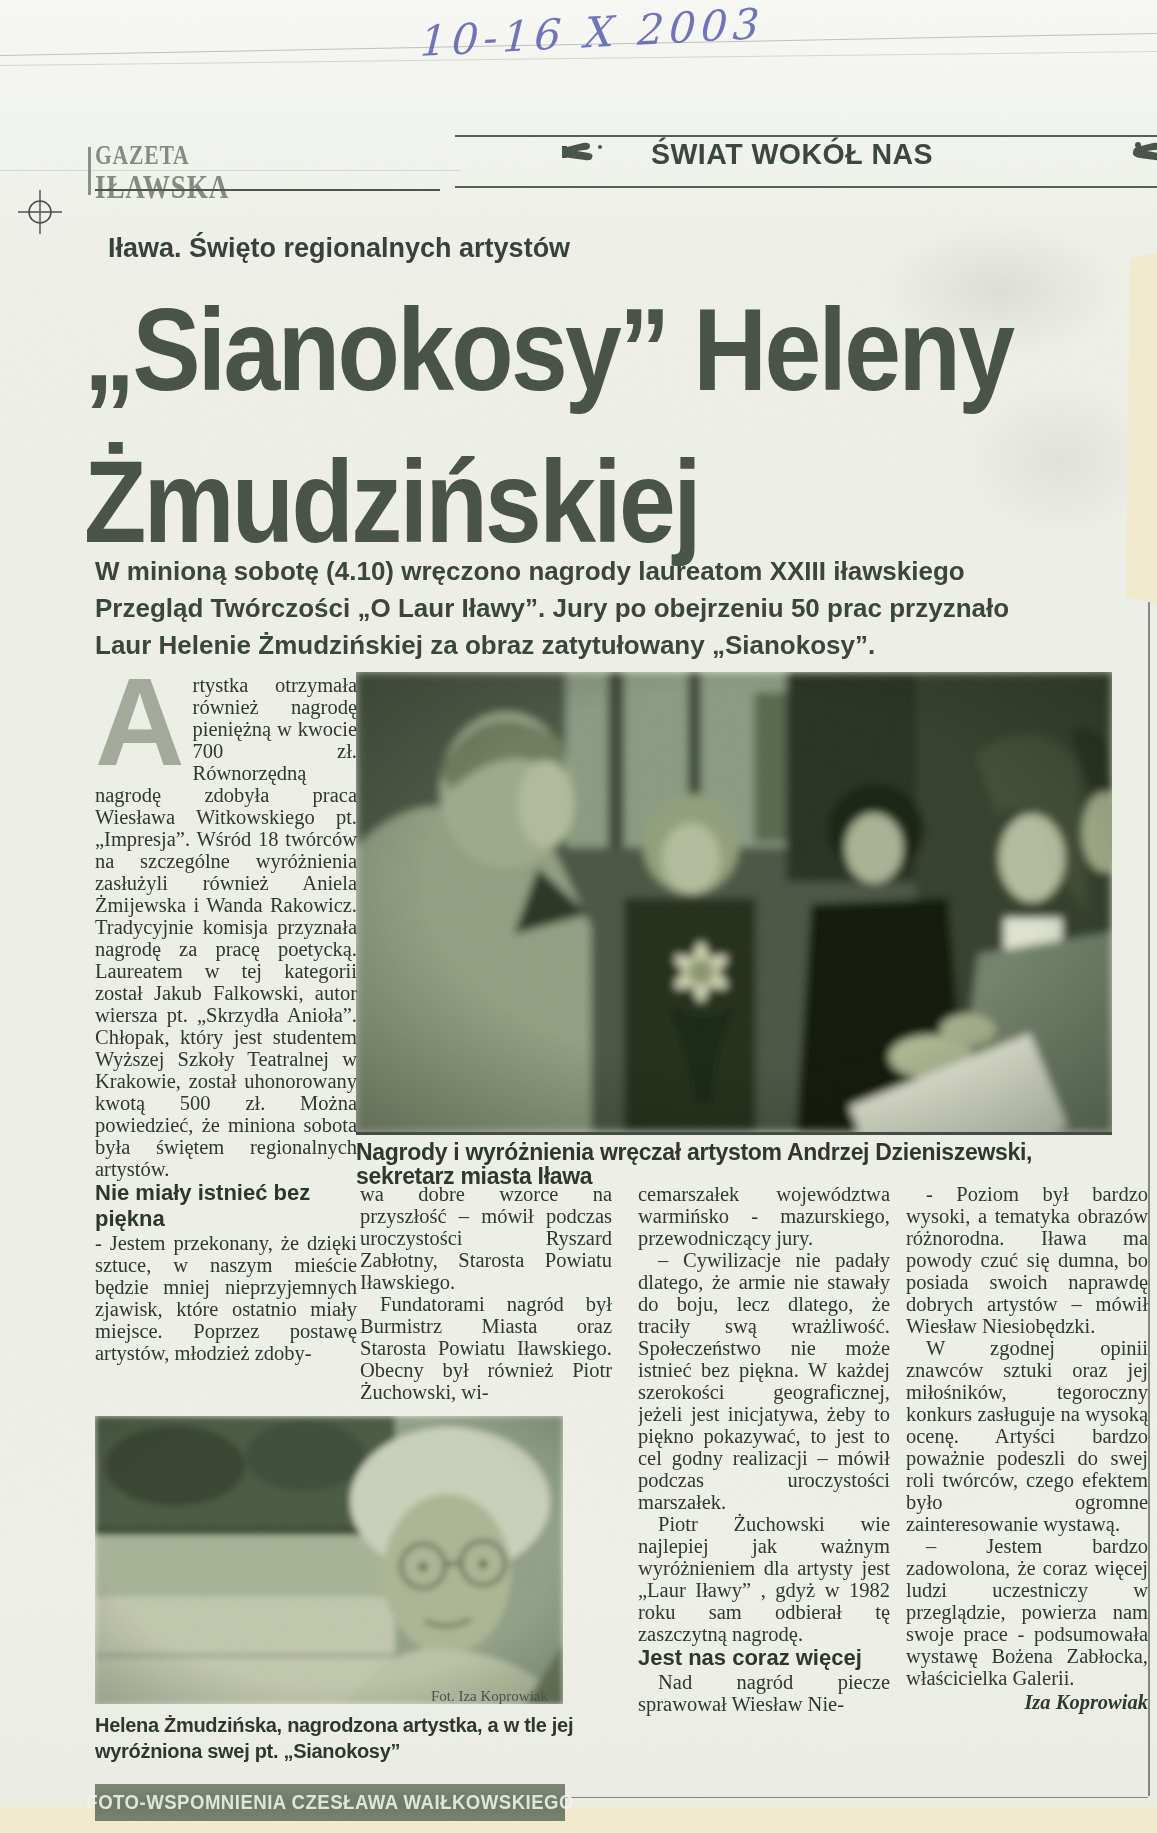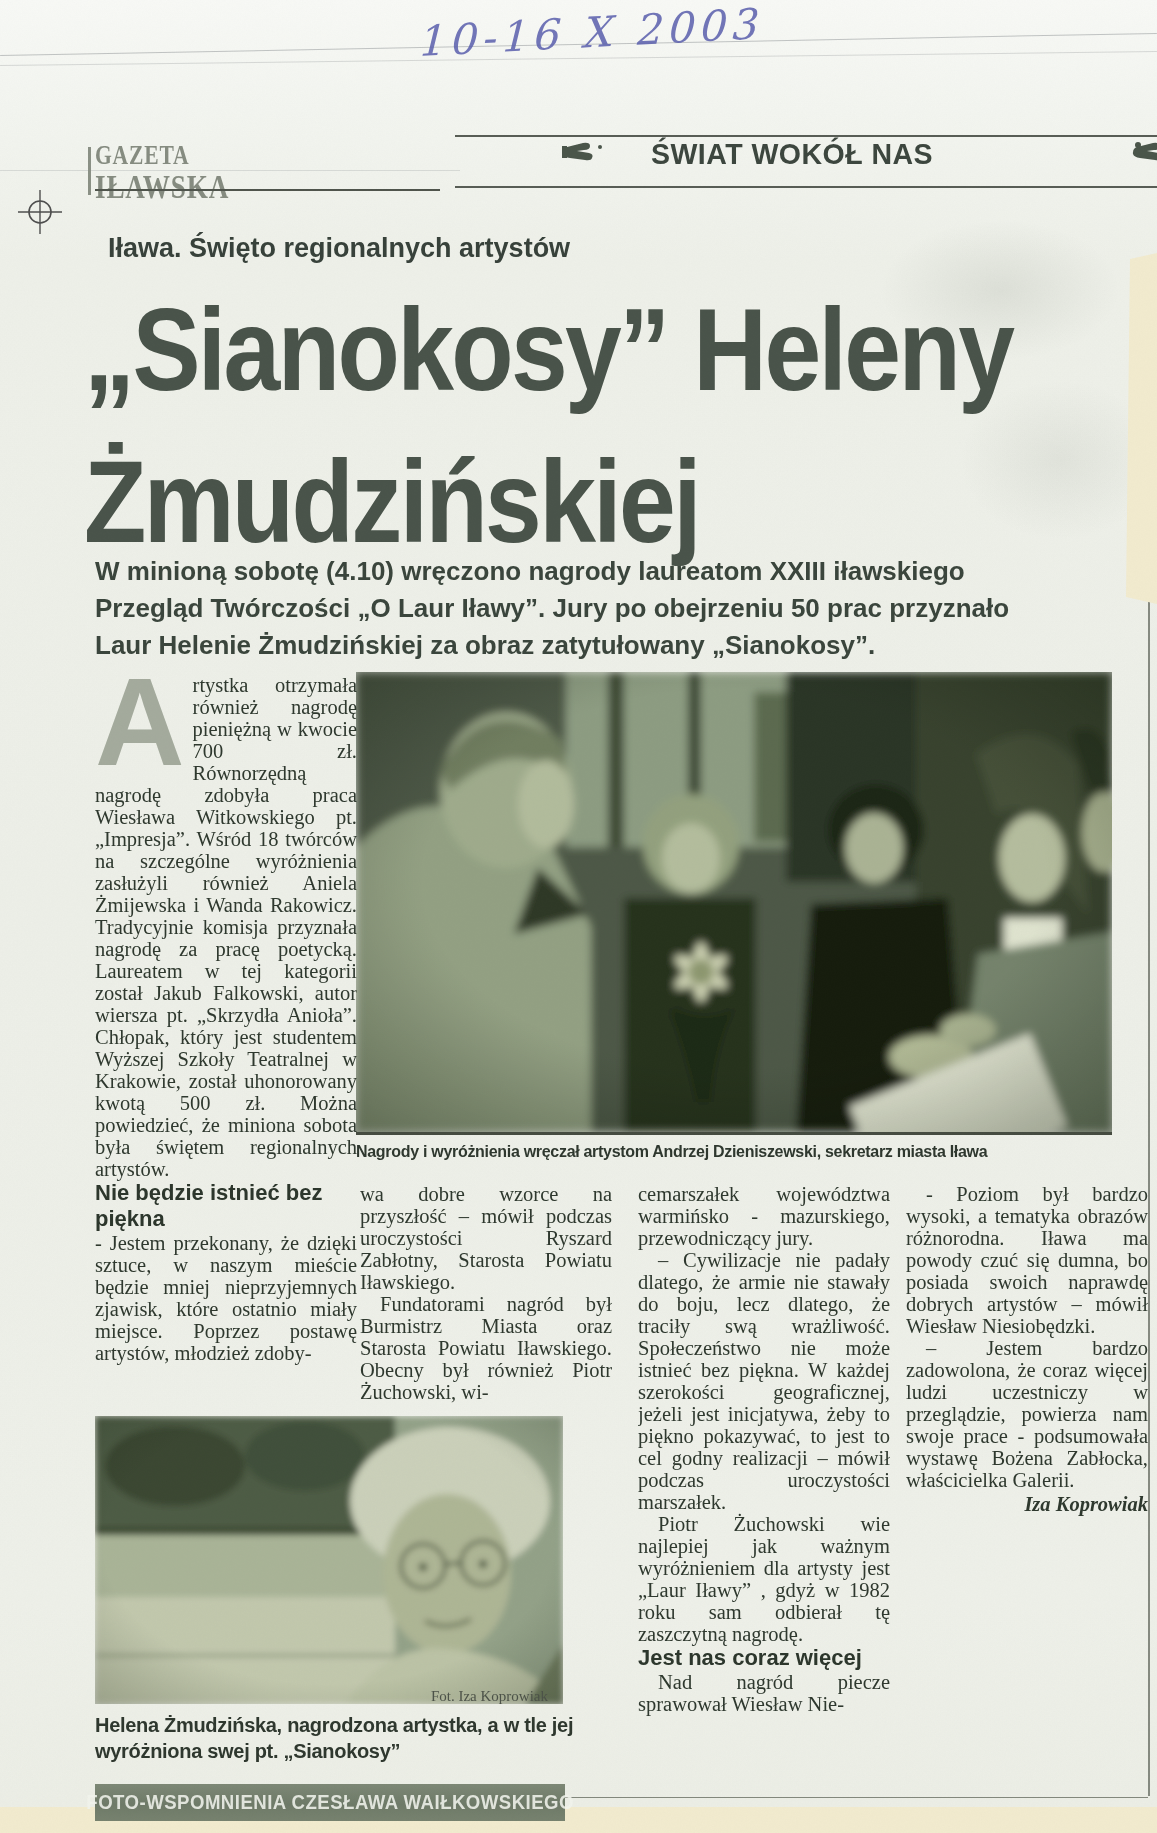--- a/index.html
+++ b/index.html
@@ -47,21 +47,21 @@
       line-height:92px;color:#a4ab9d;margin:2px 8px 0 0;}
   .subhead{font-family:"Liberation Sans",sans-serif;font-weight:bold;font-size:22px;line-height:26px;
       color:#2c362c;margin:14px 0 7px 0;text-align:left;}
   .byline{font-weight:bold;font-style:italic;text-align:right;margin-top:2px !important;}
   
   .photo{position:absolute;overflow:hidden;}
   #photo1{left:356px;top:672px;width:756px;height:460px;border-bottom:3px solid #454b40;}
   #photo2{left:95px;top:1416px;width:468px;height:288px;}
   .caption{position:absolute;font-family:"Liberation Sans",sans-serif;font-weight:bold;
     color:#2e372e;letter-spacing:-.3px;}
-  #caption1{left:356px;top:1140px;width:760px;font-size:16px;line-height:24px;}
+  #caption1{left:356px;top:1140px;width:760px;font-size:23px;line-height:24px;}
   #caption2{left:95px;top:1712px;width:486px;font-size:20px;line-height:26px;}
   #photo2-credit{position:absolute;left:400px;top:1688px;width:148px;text-align:right;
     font-size:15px;color:#4c5248;font-family:"Liberation Serif",serif;}
   
   #footer-bar{position:absolute;left:95px;top:1784px;width:470px;height:37px;
     background:linear-gradient(180deg,#7d8876 0,#6e7a68 55%,#77826f 100%);
     display:flex;align-items:center;justify-content:center;}
   #footer-bar span{font-family:"Liberation Sans",sans-serif;font-weight:bold;font-size:20px;
     color:rgba(241,244,237,.88);letter-spacing:.5px;transform:scaleX(.93);white-space:nowrap;}
   
@@ -111,21 +111,21 @@
     <div class="ghost" style="left:880px;top:220px;width:240px;height:140px;background:radial-gradient(closest-side,rgba(70,80,65,.10),transparent);"></div>
     <div class="ghost" style="left:960px;top:380px;width:200px;height:160px;background:radial-gradient(closest-side,rgba(70,80,65,.08),transparent);"></div>
 
     <div id="kicker">Iława. Święto regionalnych artystów</div>
     <div id="headline1" class="headline">„Sianokosy” Heleny</div>
     <div id="headline2" class="headline">Żmudzińskiej</div>
     <div id="lead">W minioną sobotę (4.10) wręczono nagrody laureatom XXIII iławskiego Przegląd Twórczości  „O Laur Iławy”. Jury po obejrzeniu 50 prac przyznało Laur Helenie Żmudzińskiej za obraz zatytułowany  „Sianokosy”.</div>
 
     <div id="col1" class="col">
       <p><span class="dc">A</span><span>rtystka otrzymała również nagrodę pieniężną w kwocie 700 zł. Równorzędną nagrodę zdobyła praca Wiesława Witkowskiego pt. „Impresja”. Wśród 18 twórców na szczególne wyróżnienia zasłużyli również Aniela Żmijewska i Wanda Rakowicz. Tradycyjnie komisja przyznała nagrodę za pracę poetycką. Laureatem w tej kategorii został Jakub Falkowski, autor wiersza pt. „Skrzydła Anioła”. Chłopak, który jest studentem Wyższej Szkoły Teatralnej w Krakowie, został uhonorowany kwotą 500 zł. Można powiedzieć, że miniona sobota była świętem regionalnych artystów.</span></p>
-      <p class="subhead">Nie będzie istnieć bez piękna</p>
+      <p class="subhead">Nie miały istnieć bez piękna</p>
       <p>- Jestem przekonany, że dzięki sztuce, w naszym mieście będzie mniej nieprzyjemnych zjawisk, które ostatnio miały miejsce. Poprzez postawę artystów, młodzież zdoby-</p>
     </div>
 
     <div id="photo1" class="photo">
       <svg width="756" height="460" viewBox="0 0 756 460">
         <defs>
           <filter id="p1b" x="-5%" y="-5%" width="110%" height="110%">
               <feGaussianBlur stdDeviation="4"></feGaussianBlur>
             </filter>
           <radialGradient id="vg1" cx="50%" cy="45%" r="75%">
@@ -181,20 +181,21 @@
     </div>
     <div id="col3" class="col">
       <p>cemarszałek województwa warmińsko - mazurskiego, przewodniczący jury.</p>
       <p class="ind">– Cywilizacje nie padały dlatego, że armie nie stawały do boju, lecz dlatego, że traciły swą wrażliwość. Społeczeństwo nie może istnieć bez piękna. W każdej szerokości geograficznej, jeżeli jest inicjatywa, żeby to piękno pokazywać, to jest to cel godny realizacji – mówił podczas uroczystości marszałek.</p>
       <p class="ind">Piotr Żuchowski wie najlepiej jak ważnym wyróżnieniem dla artysty jest „Laur Iławy” , gdyż w 1982 roku sam odbierał tę zaszczytną nagrodę.</p>
       <p class="subhead">Jest nas coraz więcej</p>
       <p class="ind">Nad nagród piecze sprawował Wiesław Nie-</p>
     </div>
     <div id="col4" class="col">
       <p class="ind">- Poziom był bardzo wysoki, a tematyka obrazów różnorodna. Iława ma powody czuć się dumna, bo posiada swoich naprawdę dobrych artystów – mówił Wiesław Niesiobędzki.</p>
+      <p class="ind">W zgodnej opinii znawców sztuki oraz jej miłośników, tegoroczny konkurs zasługuje na wysoką ocenę. Artyści bardzo poważnie podeszli do swej roli twórców, czego efektem było ogromne zainteresowanie wystawą.</p>
       <p class="ind">– Jestem bardzo zadowolona, że coraz więcej ludzi uczestniczy w przeglądzie, powierza nam swoje prace - podsumowała wystawę Bożena Zabłocka, właścicielka Galerii.</p>
       <p class="byline">Iza Koprowiak</p>
     </div>
 
     <div id="photo2" class="photo">
       <svg width="468" height="288" viewBox="0 0 468 288">
         <defs>
           <filter id="p2b" x="-5%" y="-5%" width="110%" height="110%">
               <feGaussianBlur stdDeviation="3"></feGaussianBlur>
             </filter>

